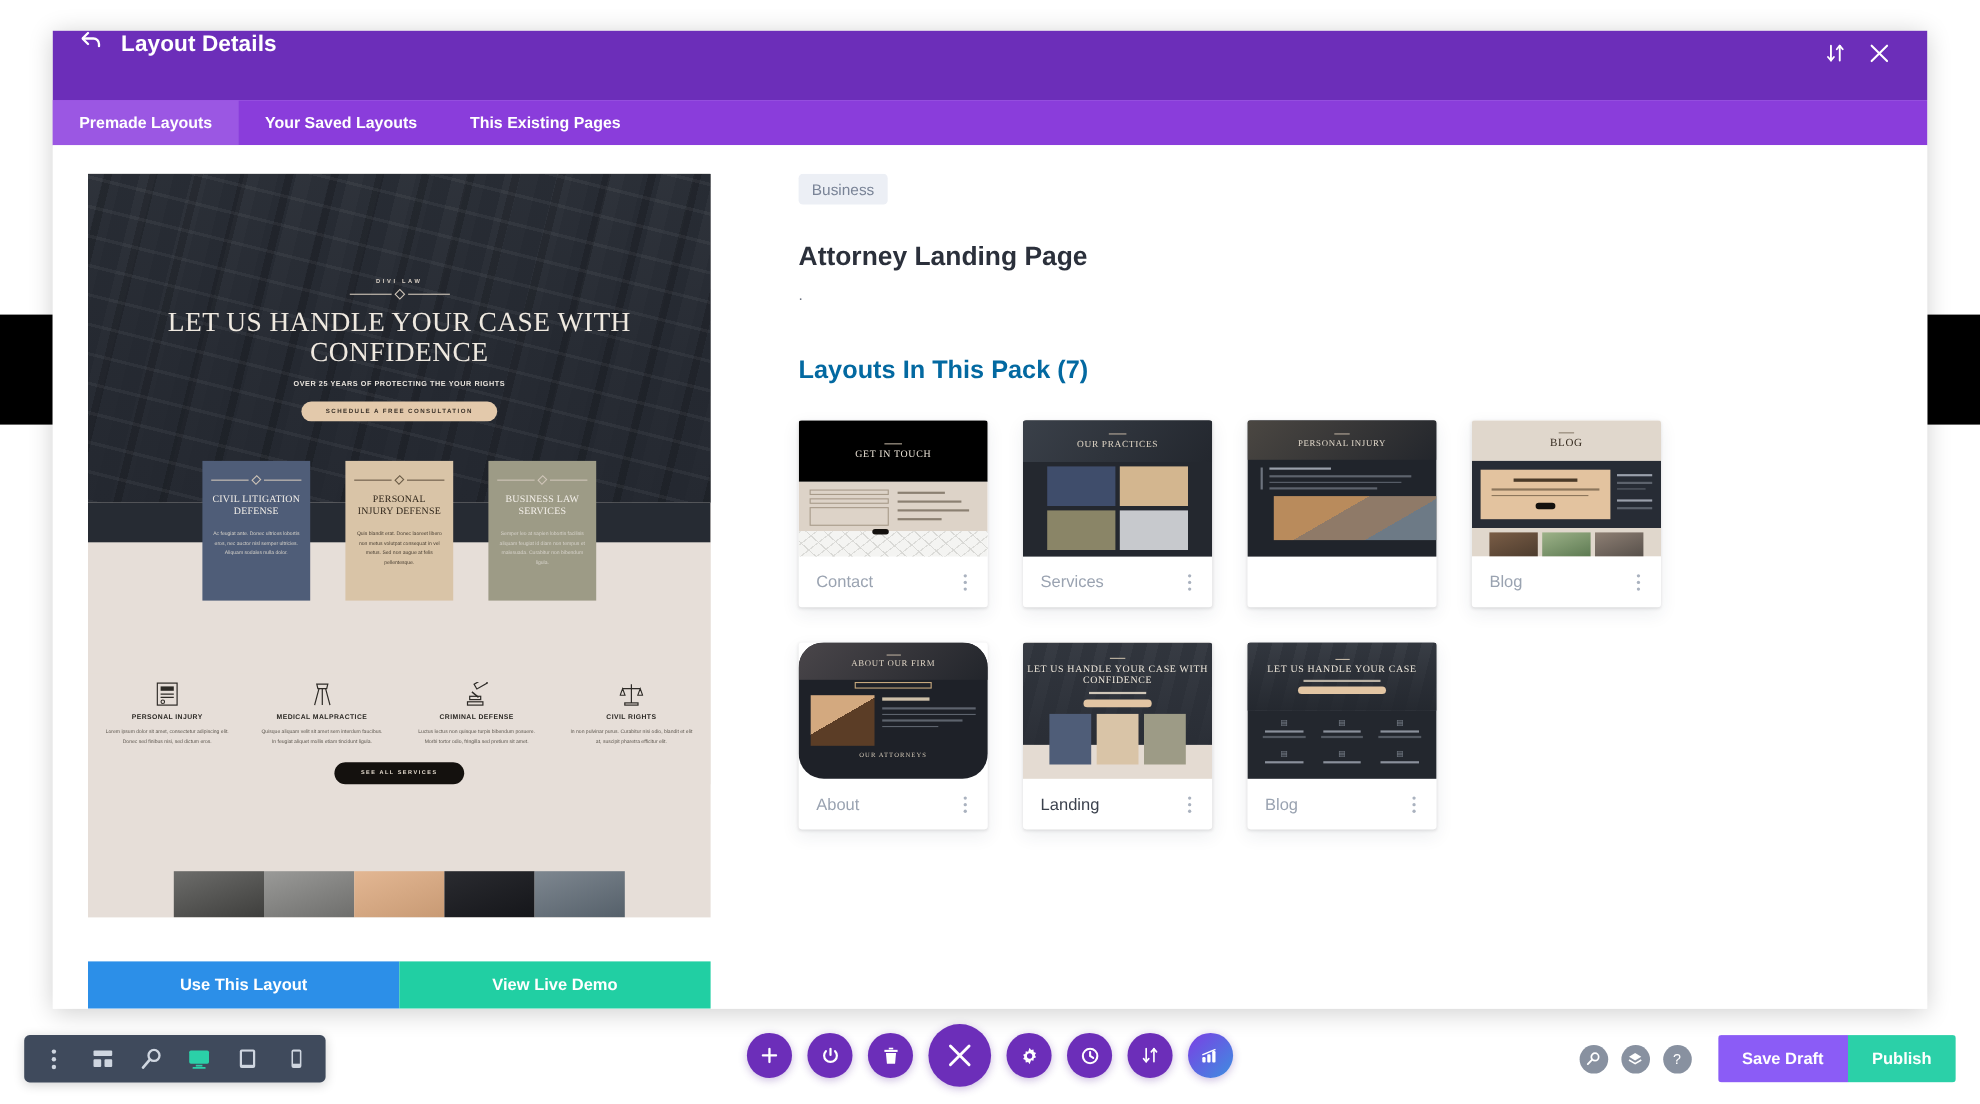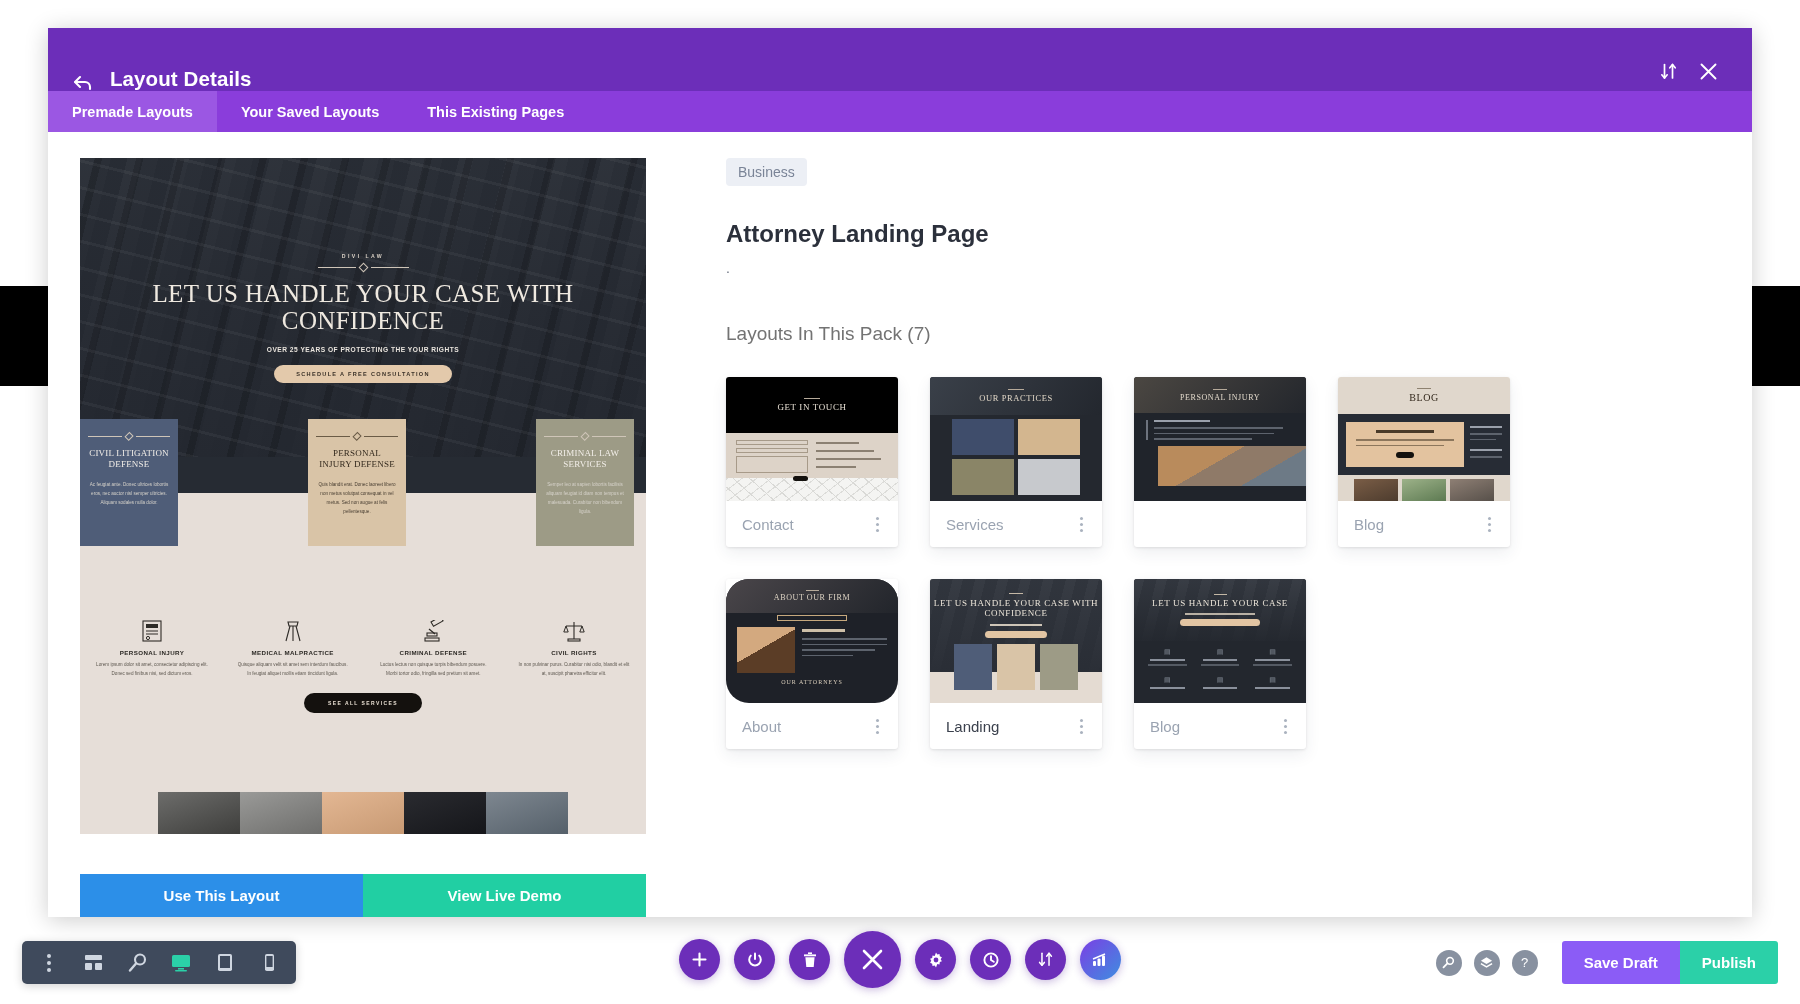--- a/index.html
+++ b/index.html
@@ -20,21 +20,21 @@
   .modal {
     position: absolute; left: 48px; top: 28px;
     width: 1704px; height: 889px;
     background: #fff;
     box-shadow: 0 3px 22px rgba(0,0,0,.20);
     display: flex; flex-direction: column;
     border-radius: 0;
   }
   .modal-header {
     height: 63px; background: #6C2EB9;
-    display: flex; align-items: flex-end; padding: 0 24px;
+    display: flex; align-items: flex-start; padding: 0 24px;
     flex: 0 0 63px;
   }
   .back-arrow {
     color: #fff; font-size: 21px; line-height: 1;
     margin-right: 16px; width: 22px; display: flex; align-items: center; justify-content:center;
     cursor: pointer;
   }
   .modal-title { color: #fff; font-size: 20.5px; font-weight: 700; letter-spacing: .1px; }
   .header-spacer { flex: 1; }
   .header-icon {
@@ -92,22 +92,22 @@
   }
   .pv-sub{ color:#e9e4dd; font-size:6.6px; font-weight:700; letter-spacing:.5px; margin-top:12px; }
   .pv-cta{
     margin-top:12px; background:#e3c9ab; color:#3a3128; font-size:5.6px; font-weight:700;
     letter-spacing:1.3px; padding:6px 22px; border-radius:20px;
   }
   
   .pv-band{ position:relative; height:155px; background:#e6ded8; }
   .pv-band::before{ content:""; position:absolute; left:0; right:0; top:0; height:36px; background:#262b33; }
   .pv-cards{
-    position:absolute; left:0; right:12px; top:-38px;
-    display:flex; justify-content:space-between; gap:4px; z-index:3;
+    position:absolute; left:0; right:0; top:-38px;
+    display:flex; justify-content:center; gap:32px; z-index:3;
   }
   .pv-card{ width:98px; height:127px; padding:12px 8px; text-align:center; }
   .pv-card.blue{ background:#4f5d78; }
   .pv-card.tan{ background:#d9c4a7; }
   .pv-card.olive{ background:#9d9b86; }
   .pv-card .pv-divider{ justify-content:center; margin:2px auto 8px; }
   .pv-card.tan .pv-divider .ln{ background:#6a5b46; }
   .pv-card.tan .pv-divider .dm{ border-color:#6a5b46; }
   .pv-ctitle{ font-family:"Liberation Serif", serif; font-size:9px; line-height:1.25; letter-spacing:.2px; }
   .pv-card.blue .pv-ctitle,.pv-card.olive .pv-ctitle{ color:#f2eee8; }
@@ -148,21 +148,21 @@
   .pa-btn.use{ background:#2C8FE8; }
 
   
   .details-col{ flex:1; padding-left:80px; padding-right:20px; overflow:hidden; }
   .badge{
     display:inline-block; background:#eceff5; color:#7a8497; font-size:14px;
     padding:6px 12px; border-radius:4px; font-weight:400;
   }
   .pack-title{ margin-top:34px; font-size:24px; font-weight:700; color:#2b303b; }
   .pack-desc{ margin-top:12px; font-size:14px; color:#6b7280; min-height:14px; }
-  .pack-sub{ margin-top:47px; font-size:19px; font-weight:400; color:#737373; }
+  .pack-sub{ margin-top:47px; font-size:23px; font-weight:700; color:#0369a1; }
 
   .grid{ margin-top:32px; display:flex; flex-wrap:wrap; gap:32px 32px; }
   .lcard{
     width:172px; background:#fff; border-radius:3px;
     box-shadow:0 1px 3px rgba(0,0,0,.10), 0 6px 16px rgba(35,50,80,.08);
     overflow:hidden; cursor:pointer;
   }
   .lthumb{ height:124px; overflow:hidden; position:relative; }
   .lfoot{ height:46px; display:flex; align-items:center; padding:0 12px 0 16px; }
   .lname{ flex:1; font-size:15px; color:#9aa3b1; }
@@ -296,21 +296,21 @@
                   </div>
                 <div class="pv-ctitle">PERSONAL INJURY DEFENSE</div>
                 <div class="pv-ctext">Quis blandit erat. Donec laoreet libero non metus volutpat consequat in vel metus. Sed non augue at felis pellentesque.</div>
               </div>
               <div class="pv-card olive">
                 <div class="pv-divider">
                     <i class="ln"></i>
                     <i class="dm"></i>
                     <i class="ln"></i>
                   </div>
-                <div class="pv-ctitle">CRIMINAL LAW SERVICES</div>
+                <div class="pv-ctitle">BUSINESS LAW SERVICES</div>
                 <div class="pv-ctext">Semper leo at sapien lobortis facilisis aliquam feugiat id diam non tempus et malesuada. Curabitur non bibendum ligula.</div>
               </div>
             </div>
           </div>
 
           <div class="pv-services">
             <div class="pv-srow">
               <div class="pv-sitem">
                 <div class="pv-sicon">
                   <svg width="20" height="22" viewBox="0 0 20 22" fill="none" aria-hidden="true">

